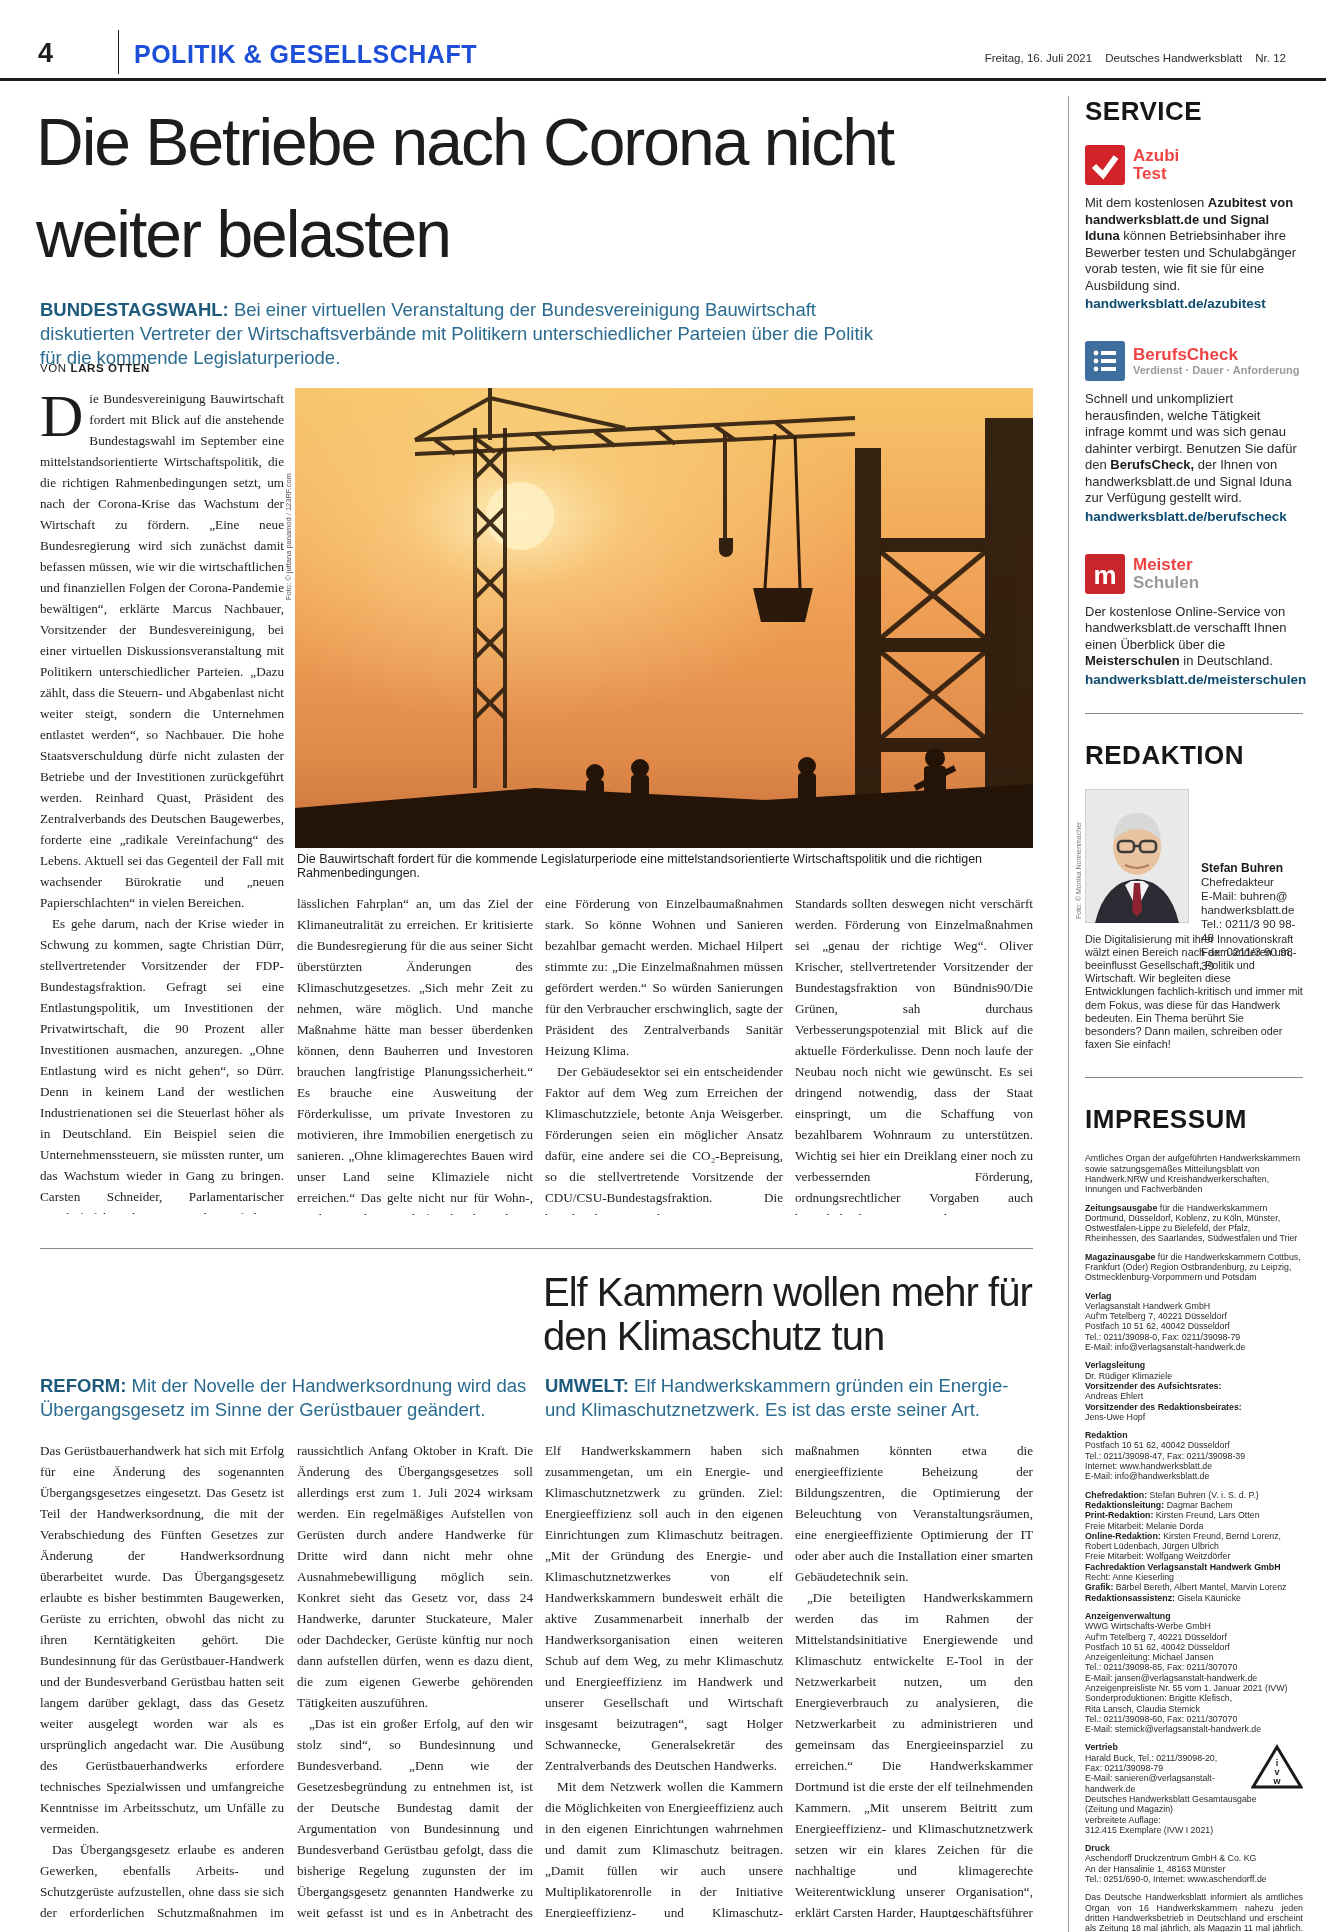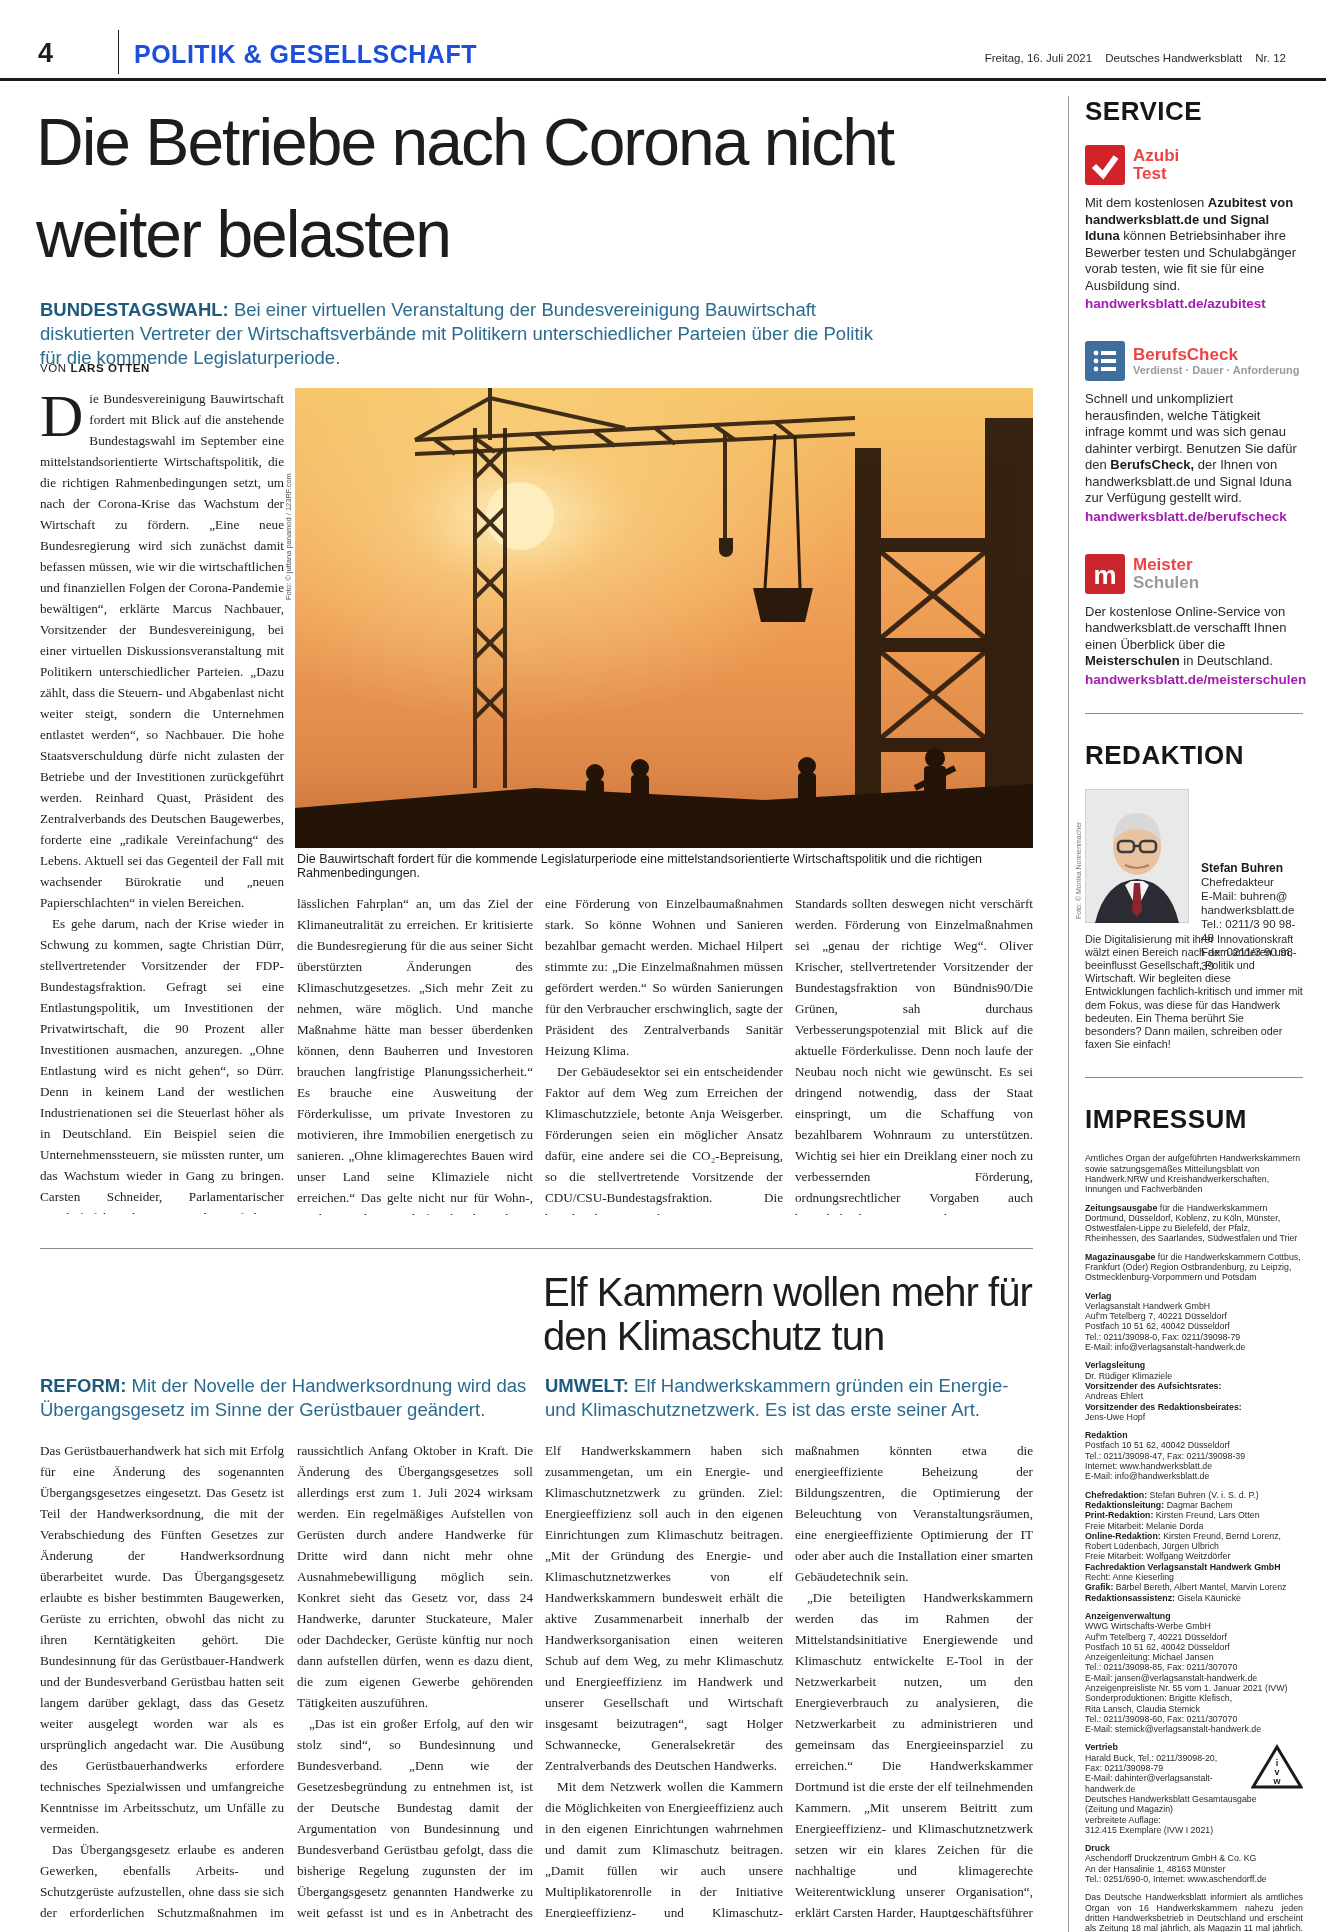--- a/index.html
+++ b/index.html
@@ -60,21 +60,21 @@
   .rail-divider{position:absolute;left:1068px;top:96px;width:1px;height:1836px;background:#9a9a96;}
   .rail{position:absolute;left:1085px;top:96px;width:218px;font-family:"Liberation Sans",sans-serif;}
   .rail-h{font-size:26px;font-weight:bold;letter-spacing:.5px;color:#171715;margin:0 0 18px 0;}
   .svc-item{margin-bottom:30px;}
   .svc-logo{display:flex;align-items:center;gap:8px;margin-bottom:10px;}
   .svc-logo .t1{font-size:17px;font-weight:bold;line-height:18px;color:#ef4444;}
   .svc-logo .t2{font-size:17px;font-weight:bold;line-height:18px;color:#9a9a98;}
   .svc-sub{font-size:11px;font-weight:bold;color:#9a9a98;}
   .svc-text{font-size:13px;line-height:16.5px;color:#2a2a28;}
   .svc-text b{color:#1c1c1a;}
-  .svc-link{font-size:13.5px;font-weight:bold;color:#a21caf;margin-top:2px;}
+  .svc-link{font-size:13.5px;font-weight:bold;color:#0c4a6e;margin-top:2px;}
   .rail-rule{width:218px;height:1px;background:#8a8a86;margin:26px 0;}
   .red-wrap{position:relative;margin-bottom:8px;}
   .red-photo{width:104px;height:134px;display:block;}
   .red-credit{position:absolute;left:-10px;top:130px;font-size:7px;color:#777;
            transform:rotate(-90deg);transform-origin:left top;white-space:nowrap;}
   .red-contact{position:absolute;left:116px;top:72px;font-size:11.5px;line-height:14px;color:#2a2a28;}
   .red-contact b{font-size:12px;color:#1c1c1a;}
   .red-blurb{font-size:10.8px;line-height:13.2px;color:#2a2a28;margin-top:10px;}
   
   .imp{font-size:8.8px;line-height:10.3px;color:#2a2a28;}
@@ -398,21 +398,21 @@
         <svg class="ivw" width="52" height="46" viewBox="0 0 52 46">
           <path d="M26 3 L50 43 L2 43 Z" fill="#fff" stroke="#1a1a1a" stroke-width="3"></path>
           <text x="26" y="22" text-anchor="middle" font-family="Liberation Sans, sans-serif" font-size="9" font-weight="bold" fill="#1a1a1a">i</text>
           <text x="26" y="31" text-anchor="middle" font-family="Liberation Sans, sans-serif" font-size="9" font-weight="bold" fill="#1a1a1a">v</text>
           <text x="26" y="40" text-anchor="middle" font-family="Liberation Sans, sans-serif" font-size="9" font-weight="bold" fill="#1a1a1a">w</text>
         </svg>
         <div class="imp-title">Vertrieb</div>
         <div>
             <div>Harald Buck, Tel.: 0211/39098-20,</div>
             <div>Fax: 0211/39098-79</div>
-            <div>E-Mail: dahinter@verlagsanstalt-handwerk.de</div>
+            <div>E-Mail: sanieren@verlagsanstalt-handwerk.de</div>
             <div>Deutsches Handwerksblatt Gesamtausgabe</div>
             <div>(Zeitung und Magazin)</div>
             <div>verbreitete Auflage:</div>
             <div>312.415 Exemplare (IVW I 2021)</div>
           </div>
       </div>
       <div class="imp-sec">
         <div class="imp-title">Druck</div>
         <div>
             <div>Aschendorff Druckzentrum GmbH &amp; Co. KG</div>

